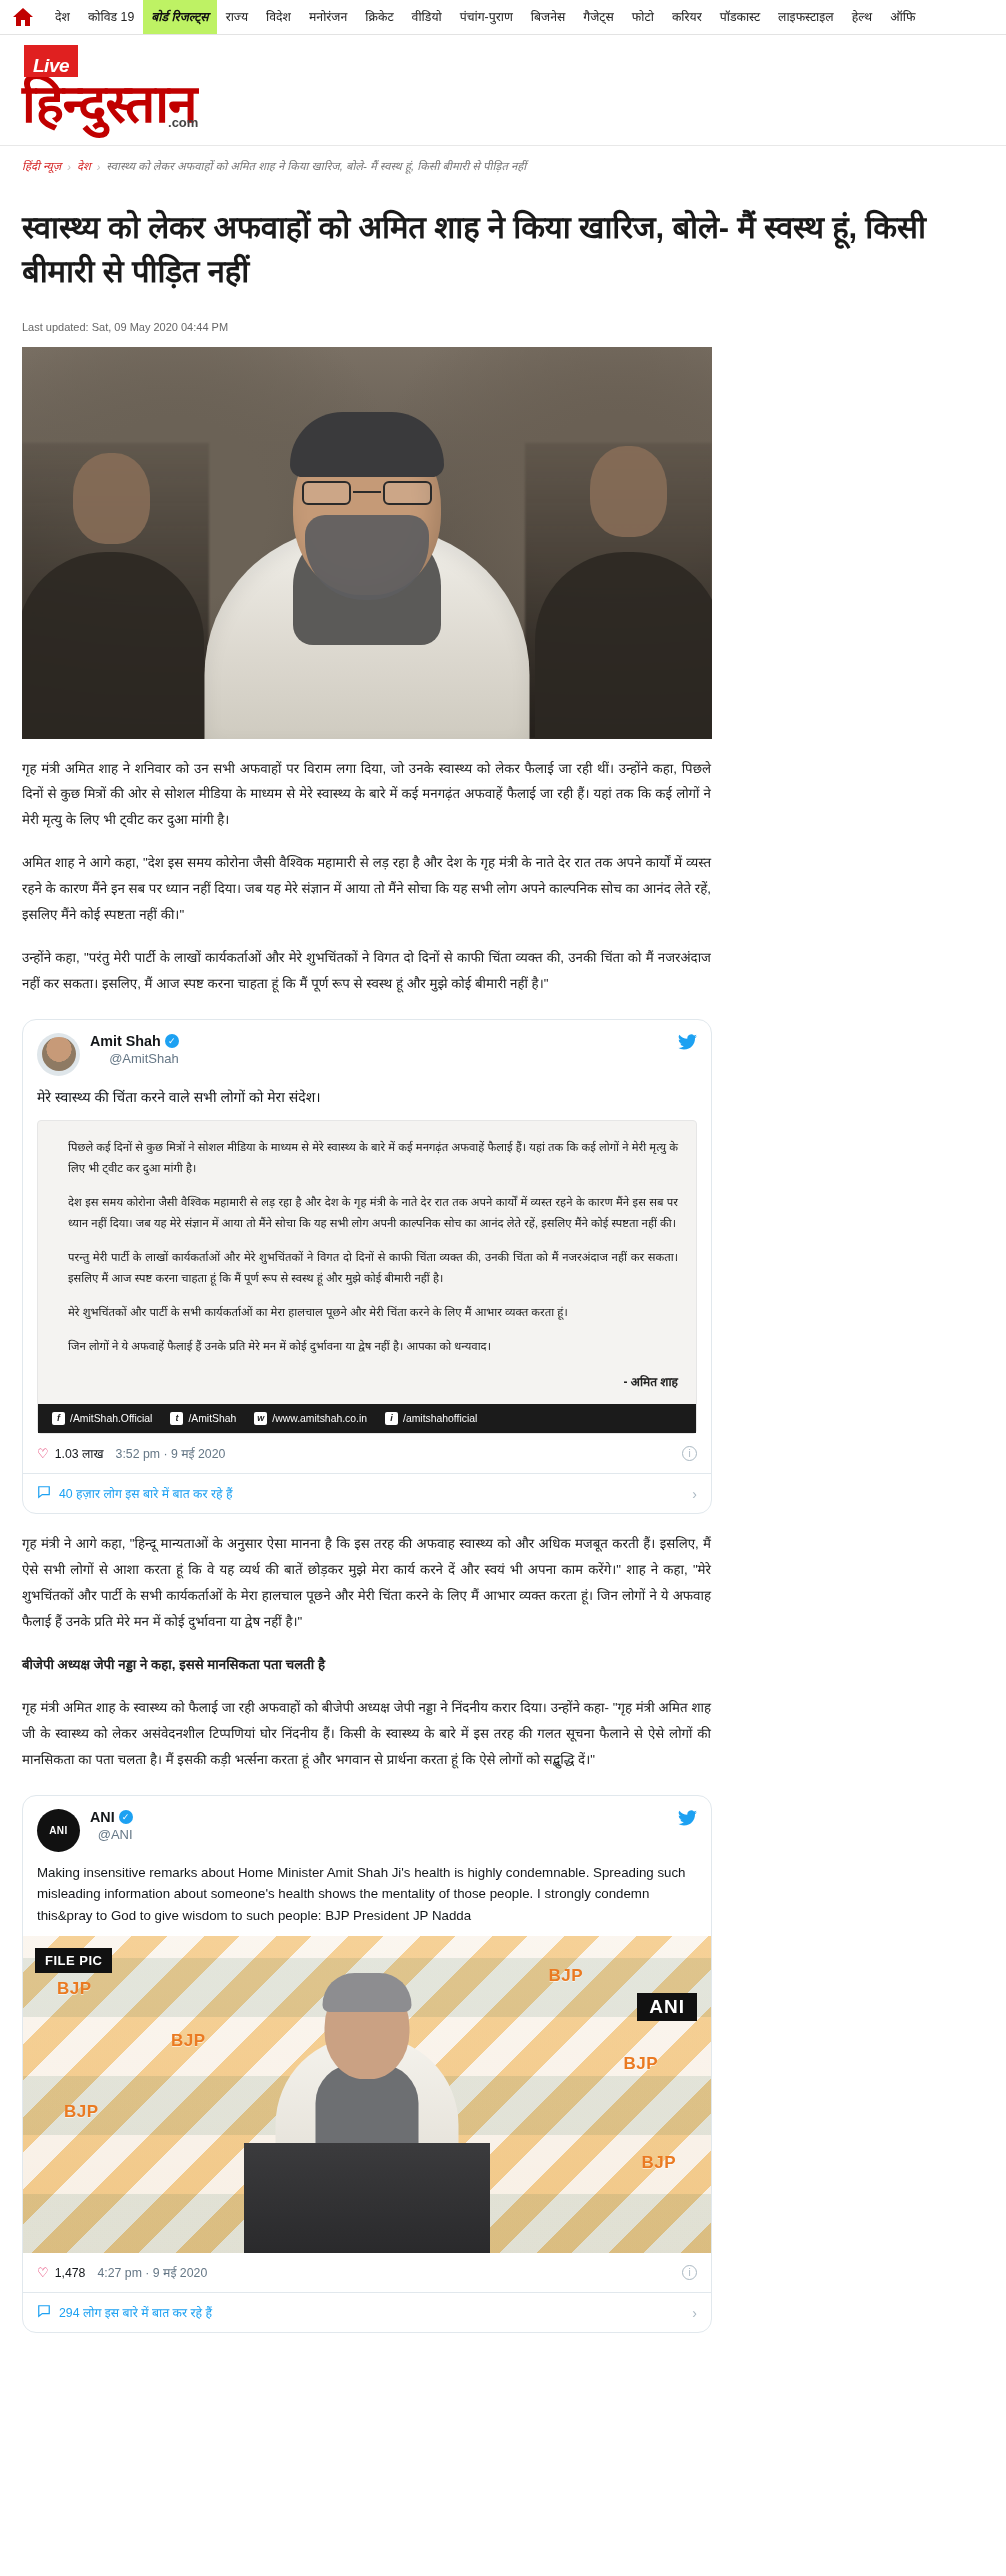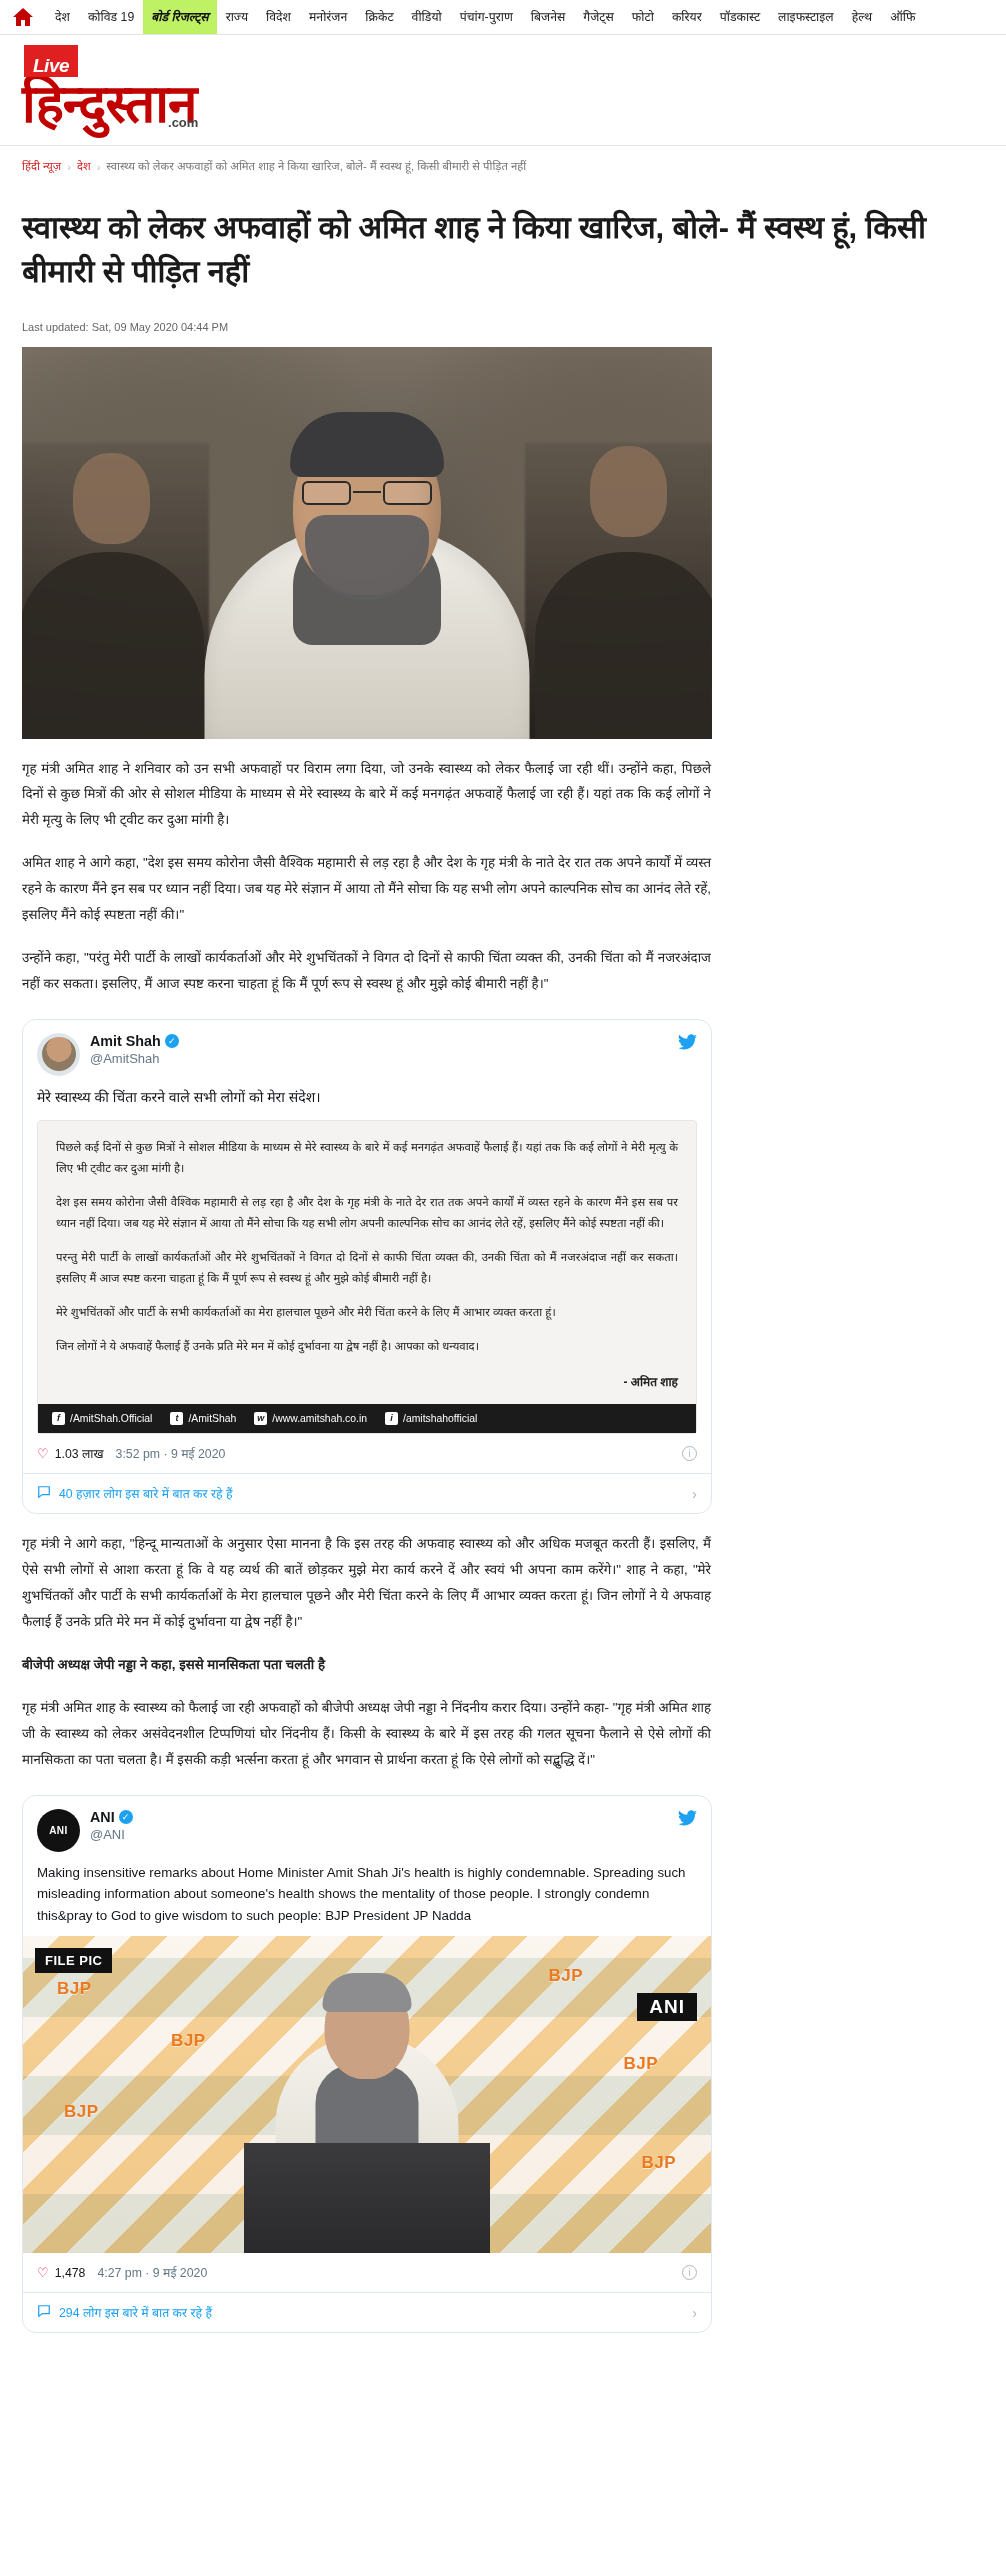--- a/index.html
+++ b/index.html
@@ -94,20 +94,21 @@
 
   
   .breadcrumb {
     padding: 12px 22px 8px 22px;
     font-size: 11.3px;
     color: #777;
     display: flex;
     align-items: flex-end;
     gap: 6px;
     flex-wrap: wrap;
+    font-style: italic;
   }
   .breadcrumb .crumb-red { color: #d62828; }
   .breadcrumb .sep { color: #bbb; font-size: 11px; }
   .breadcrumb .crumb-current { color: #777; }
 
   
   .headline {
     padding: 4px 22px 0 22px;
     font-size: 31px;
     line-height: 1.42;
@@ -277,21 +278,21 @@
   .t-name {
     font-size: 14.3px; font-weight: bold; color: #14171a;
     display: flex; align-items: center; gap: 4px;
   }
   .verified {
     width: 14px; height: 14px; border-radius: 50%;
     background: #1da1f2; color: #fff;
     font-size: 9px; line-height: 14px; text-align: center;
     display: inline-block;
   }
-  .t-handle { font-size: 13px; color: #657786; margin-top: 2px; }
+  .t-handle { font-size: 13px; color: #657786; margin-top: 2px; text-align: right; }
   .bird {
     position: absolute; right: 14px; top: 14px;
     color: #1da1f2;
   }
   .tweet-text {
     padding: 6px 14px 0 14px;
     font-size: 14px;
     line-height: 1.7;
     color: #14171a;
   }
@@ -302,21 +303,21 @@
     margin: 10px 14px 0 14px;
     border: 1px solid #e6e6e6;
     border-radius: 4px;
     background: #f4f3f1;
     padding: 16px 18px 0 18px;
   }
   .statement p {
     font-size: 11.4px;
     line-height: 1.85;
     color: #1d1d1d;
-    margin: 0 0 13px 0;
+    margin: 0 0 13px 12px;
     text-align: justify;
   }
   .statement .sign {
     text-align: right;
     font-size: 12px;
     color: #222;
     margin: 16px 0 14px 0;
     font-weight: bold;
   }
   .statement .social-bar {

